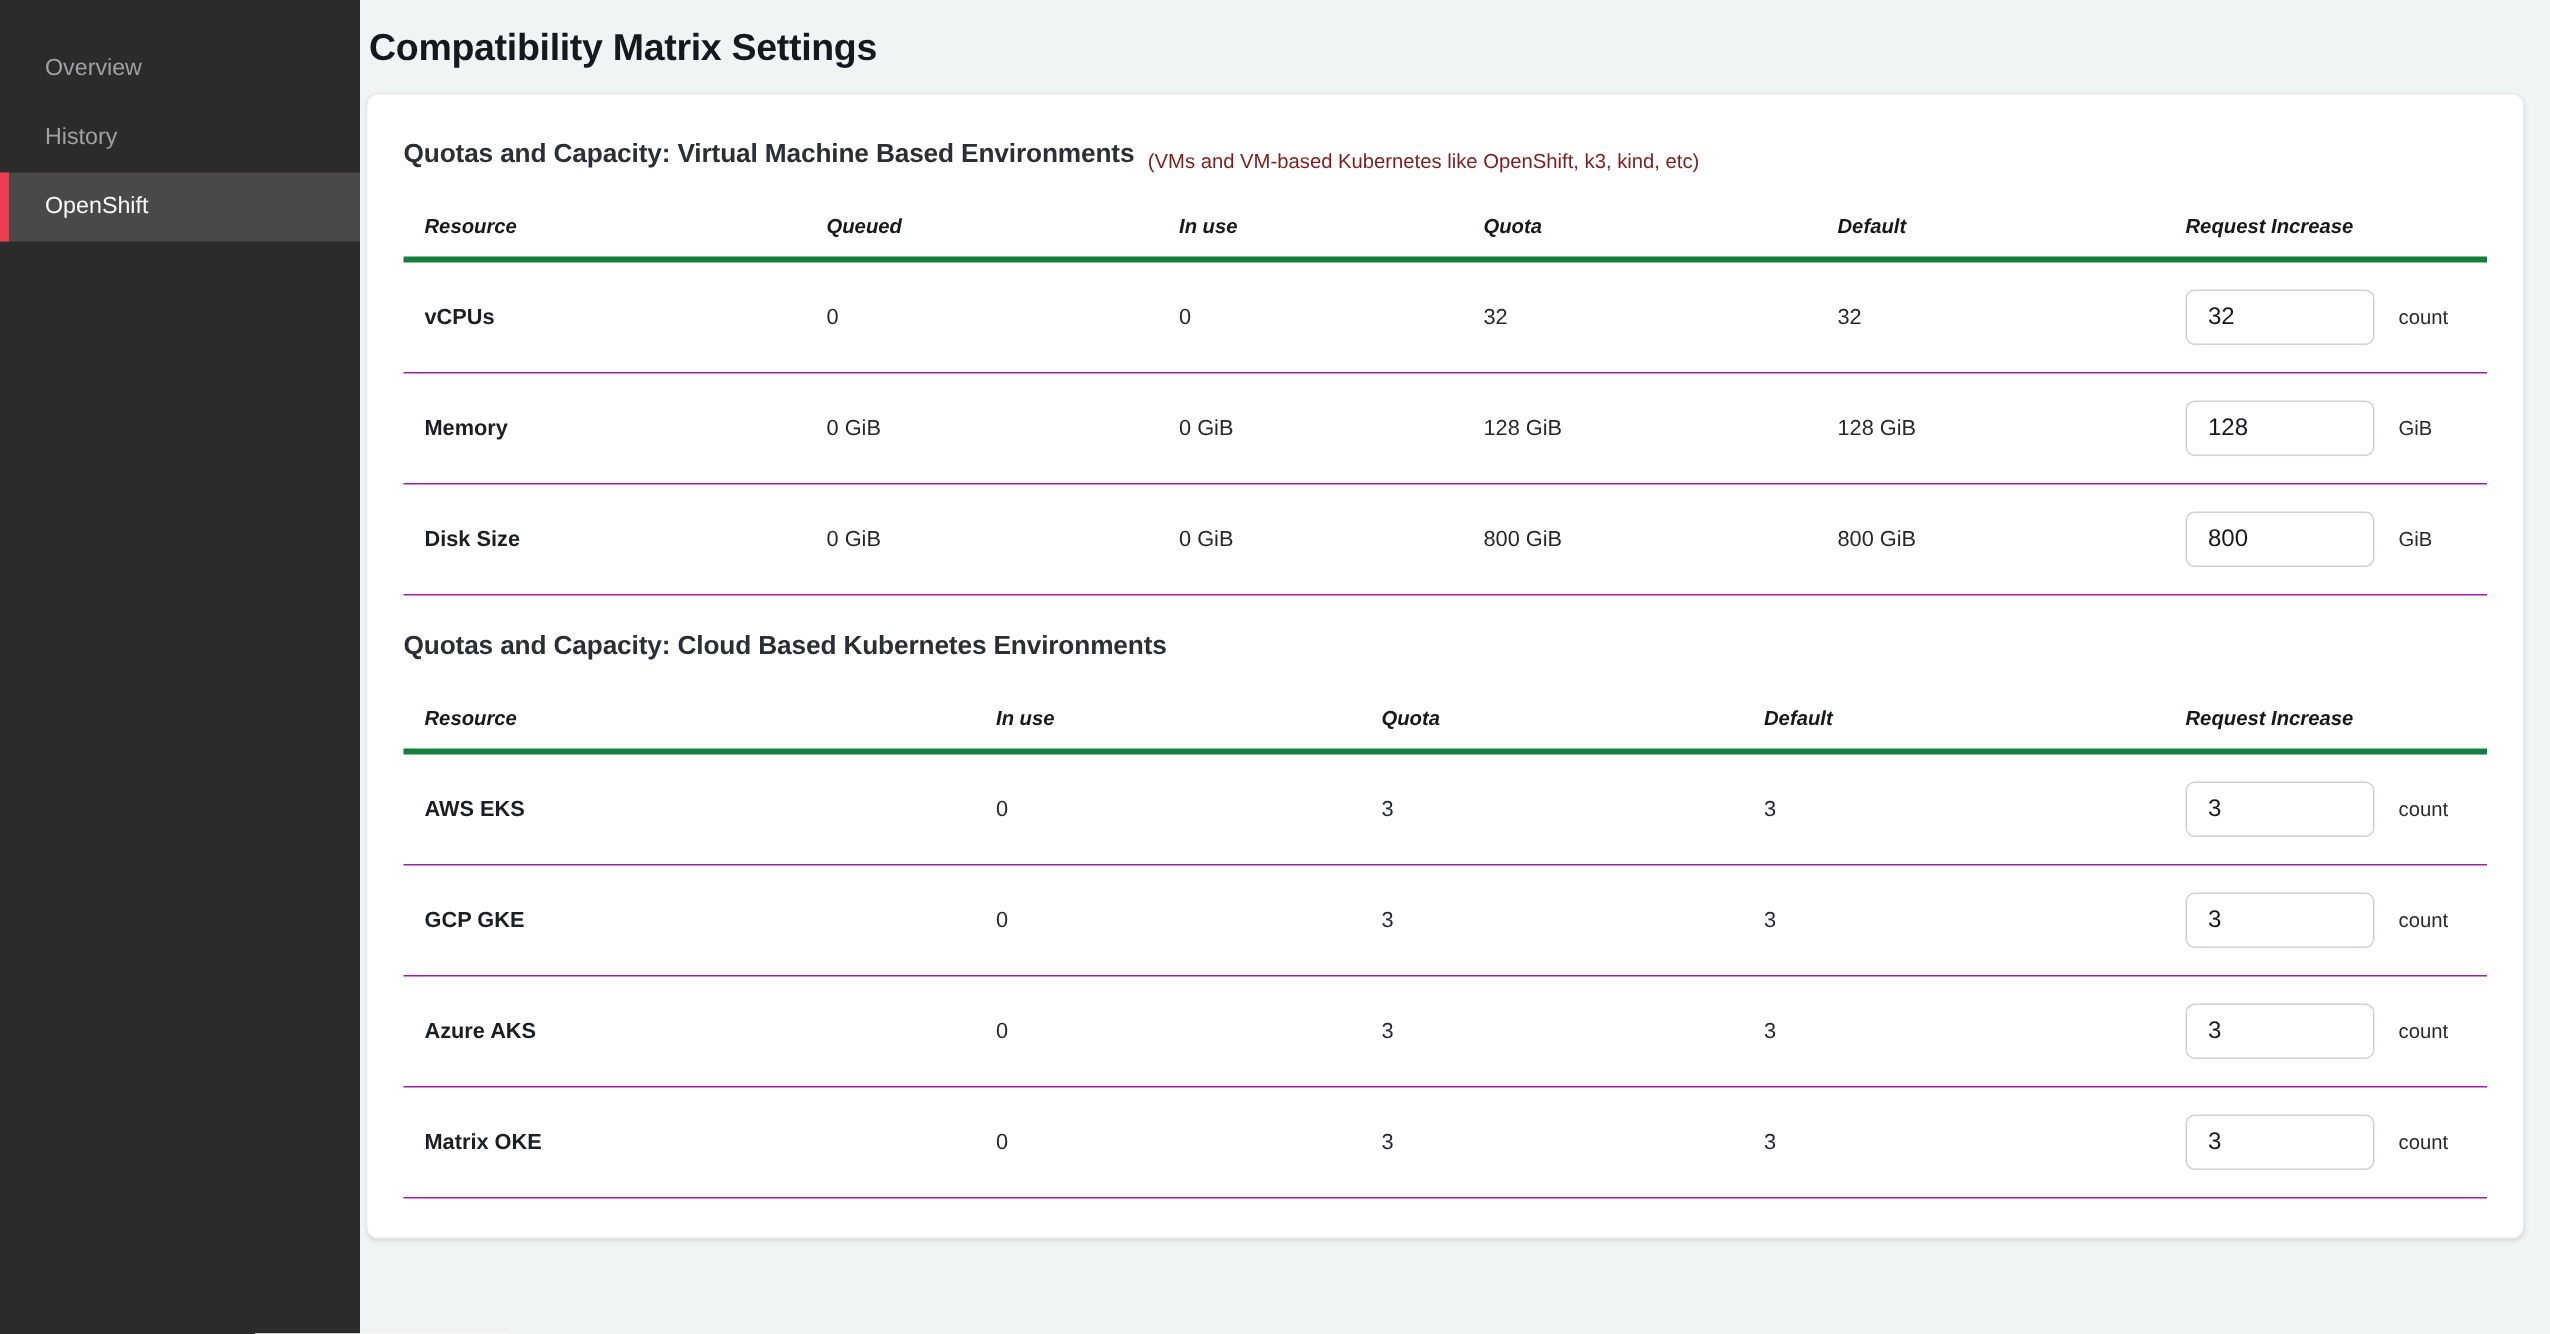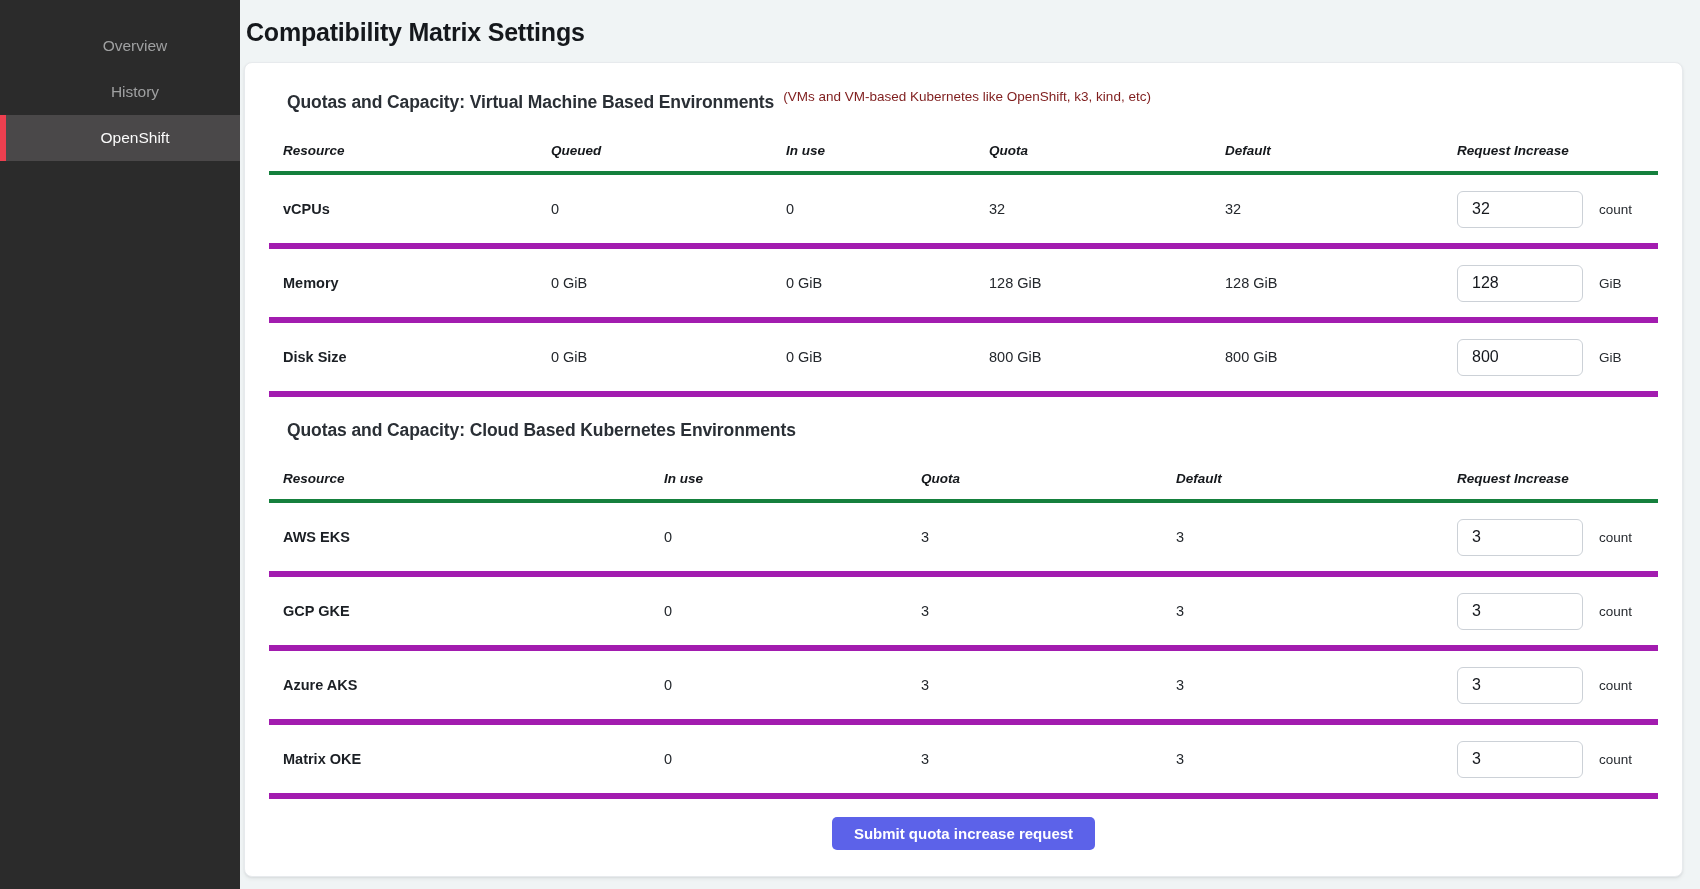--- a/index.html
+++ b/index.html
@@ -22,21 +22,21 @@
   .nav-item {
     height: 46px;
     display: flex;
     align-items: center;
     padding-left: 30px;
     font-size: 15.5px;
     color: #9fa0a1;
     cursor: pointer;
     border-left: 6px solid transparent;
   }
-  .nav-item { padding-left: 24px; justify-content: center; }
+  .nav-item { padding-left: 24px; }
   .nav-item.active {
     background: var(--sidebar-active-bg, #4a4849);
     border-left-color: var(--sidebar-accent, #ed3f4f);
     color: #fbfbfb;
   }
 
   
   .main {
     flex: 1 1 auto;
     padding: 0 17px 0 4px;
@@ -51,21 +51,21 @@
   }
 
   .card {
     background: #ffffff;
     border: 1px solid #e7eaed;
     border-radius: 8px;
     box-shadow: 0 1px 2px rgba(0,0,0,.05), 0 2px 4px rgba(0,0,0,.06);
     padding: 24px 24px 26px 24px;
   }
 
-  .sec-head { display: flex; align-items: flex-start; margin: 2px 0 14px 18px; }
+  .sec-head { display: flex; align-items: flex-end; margin: 2px 0 14px 0; }
   .sec-title {
     font-size: 17.5px;
     font-weight: 700;
     color: #2a2f35;
     line-height: 26px;
     letter-spacing: -0.1px;
   }
   .sec-sub {
     font-size: 13.5px;
     color: #7f1d1d;
@@ -87,21 +87,21 @@
   .th {
     font-size: 13.5px;
     font-weight: 700;
     color: #15181c;
   }
 
   .trow {
     padding-left: 14px;
     height: 74px;
     align-items: center;
-    border-bottom: 6px solid #a21caf;
+    border-bottom: 1px solid #a21caf;
   }
   .td { font-size: 14.5px; color: #24282d; }
   .td-resource { font-weight: 600; color: #1b1f24; }
 
   .td-input { display: flex; align-items: center; }
   .qty-input {
     width: 126px;
     height: 37px;
     border: 1px solid #ccd1d7;
     border-radius: 6px;
@@ -257,18 +257,15 @@
             <div class="td">3</div>
             <div class="td">3</div>
             <div class="td td-input">
               <input class="qty-input" type="text" value="3" style="">
               <span class="unit">count</span>
             </div>
           </div>
         </div>
     </section>
 
-    <div class="footer-row">
-      <button class="submit-btn">Submit quota increase request</button>
-    </div>
 
   </div>
 </main>
 
 </body></html>

